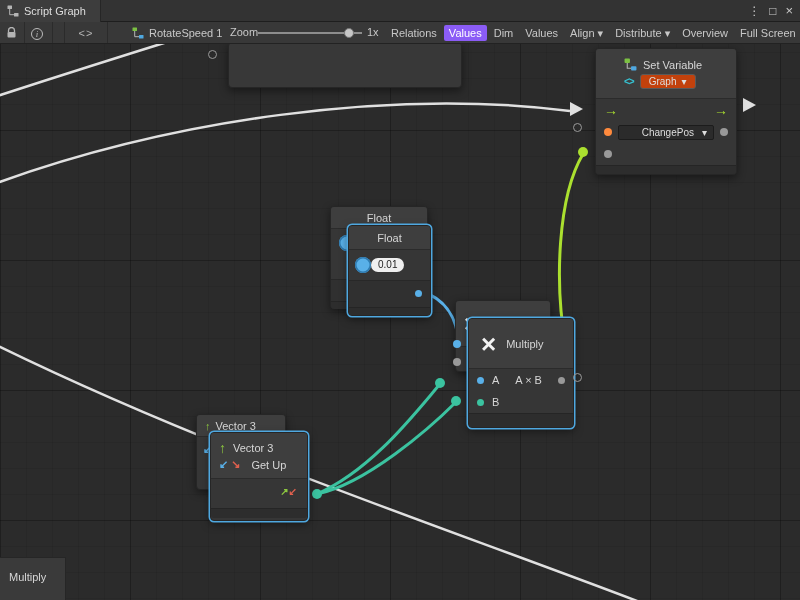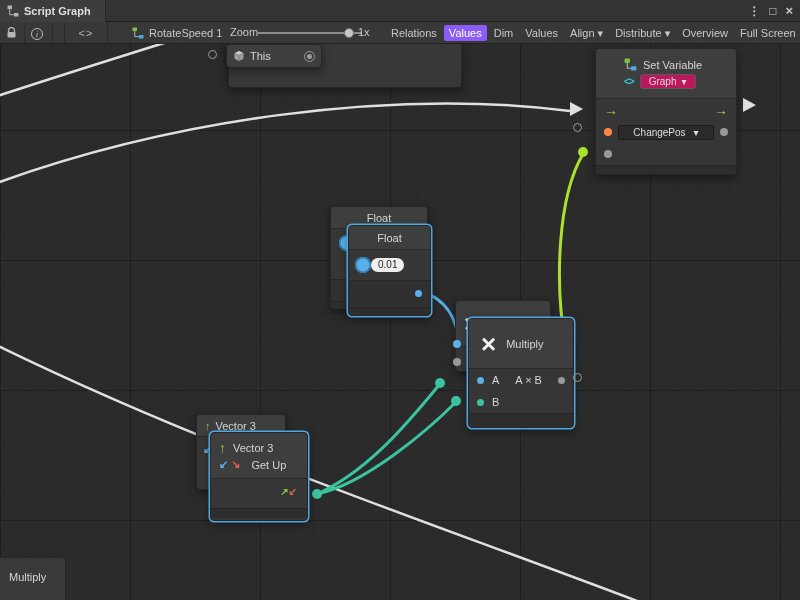--- a/index.html
+++ b/index.html
@@ -14,21 +14,21 @@
       linear-gradient(90deg, rgba(0,0,0,0.22) 1px, transparent 1px),
       linear-gradient(rgba(0,0,0,0.07) 1px, transparent 1px),
       linear-gradient(90deg, rgba(0,0,0,0.07) 1px, transparent 1px);
     background-size:130px 130px,130px 130px,26px 26px,26px 26px; z-index:0; }
 
   svg.wires { position:absolute; inset:0; z-index:1; pointer-events:none; }
 
   
   .titlebar { position:absolute; top:0; left:0; right:0; height:22px; background:#333333;
     border-bottom:1px solid #1e1e1e; z-index:20; display:flex; align-items:center;
-    color:#dedede; font-size:11px;font-weight:bold; }
+    color:#dedede; font-size:11px; }
   .tab { height:22px; display:flex; align-items:center; gap:5px; padding:0 14px 0 7px;
     background:#3d3d3d; border-right:1px solid #262626; }
   .win-icons { margin-left:auto; display:flex; gap:9px; padding-right:7px; color:#c9c9c9;
     font-size:12px; align-items:center; }
   .win-icons span { cursor:default; }
 
   .toolbar { position:absolute; top:22px; left:0; right:0; height:22px; background:#383838;
     border-bottom:1px solid #222; z-index:20; color:#c8c8c8; font-size:11px; }
   .toolbar .abs { position:absolute; }
   .vdiv { position:absolute; top:0; bottom:0; width:1px; background:#2b2b2b; }
@@ -63,25 +63,25 @@
   .pdot { position:absolute; width:8px; height:8px; border-radius:50%; z-index:3; }
   .self-port { width:11px; height:11px; border:1.5px solid #9a9a9a; border-radius:50%;
     position:relative; margin-left:auto; }
   .self-port::after { content:""; position:absolute; inset:2px; background:#9a9a9a; border-radius:50%; }
   .bigport { width:16px; height:16px; border-radius:50%; background:#59b0e8;
     box-shadow:inset 0 0 0 1.5px #2f7bb0; flex:0 0 auto; }
   .pill { background:#efefef; color:#1d1d1d; border-radius:8px; padding:1px 7px;
     font-size:10px; line-height:12px; }
   .lime-arrow { color:#abe02f; font-weight:bold; font-size:14px; line-height:1; }
   .cyan-code { color:#36c4d4; font-weight:bold; font-size:10px; letter-spacing:-1px; }
-  .kind-btn { background:#be185d; border:1px solid #5a5a5a; border-radius:3px; padding:1px 8px;
+  .kind-btn { background:#c2410c; border:1px solid #5a5a5a; border-radius:3px; padding:1px 8px;
     font-size:10px; color:#ddd; display:inline-flex; gap:5px; }
   .dd { background:#2b2b2b; border:1px solid #1c1c1c; border-radius:2px; padding:1px 6px;
     font-size:10px; color:#ddd; display:flex; gap:8px; align-items:center; flex:1; margin:0 6px;
-    justify-content:center; }
+    justify-content:flex-end; }
   .row { display:flex; align-items:center; padding:0 8px; }
   .xicon { color:#f2f2f2; font-weight:bold; line-height:1; }
   .corner-node { position:absolute; background:#3a3a3a; border:1px solid #262626;
     z-index:2; color:#d6d6d6; font-size:11px; }
 </style>
 </head>
 <body>
 
 <div id="stage">
 
@@ -106,31 +106,20 @@
     <circle cx="317" cy="494" r="5" fill="#3bc3a0"></circle>
   </svg>
 
   <div class="ring" style="left:208px; top:50px;"></div>
   <div class="ring" style="left:573px; top:123px;"></div>
   <div class="ring" style="left:573px; top:373px;"></div>
   <div class="pdot d-blue" style="left:453px; top:340px;"></div>
   <div class="pdot d-gray" style="left:453px; top:358px;"></div>
 
   <div class="node" style="left:228px; top:42px; width:234px; height:46px; background:#383838;"></div>
-  <div class="node" style="left:226px; top:44px; width:96px; height:24px; background:#3e3e3e;">
-    <div class="row" style="height:22px; padding:0 6px; gap:5px;">
-      <svg width="12" height="12" viewBox="0 0 12 12">
-        <path d="M6 1l4.5 2.2v5.6L6 11 1.5 8.8V3.2z" fill="#9aa0a6"></path>
-        <path d="M6 1l4.5 2.2L6 5.4 1.5 3.2z" fill="#c7ccd1"></path>
-        <path d="M6 5.4v5.6M1.5 3.2L6 5.4l4.5-2.2" stroke="#6f7479" stroke-width="0.8" fill="none"></path>
-      </svg>
-      <span>This</span>
-      <div class="self-port"></div>
-    </div>
-  </div>
 
   <div class="node" style="left:595px; top:48px; width:142px;">
     <div class="hd" style="height:50px; flex-direction:column; align-items:stretch; justify-content:center; gap:3px;padding-left:28px;">
       <div style="display:flex; align-items:center; gap:6px;">
         <svg width="13" height="13" viewBox="0 0 12 12">
           <rect x="0.5" y="0.5" width="5" height="4" rx="0.8" fill="#7cc143"></rect>
           <rect x="6.5" y="7.5" width="5" height="4" rx="0.8" fill="#4fa8e0"></rect>
           <path d="M3 4.5 V 9.5 H 6.5" stroke="#b5b5b5" stroke-width="1" fill="none"></path>
         </svg>
         <span>Set Variable</span>
@@ -280,21 +269,21 @@
       <svg width="12" height="12" viewBox="0 0 12 12">
         <rect x="0.5" y="0.5" width="4.5" height="3.5" rx="0.5" fill="#7cc143"></rect>
         <rect x="7" y="8" width="4.5" height="3.5" rx="0.5" fill="#4fa8e0"></rect>
         <path d="M2.7 4 V 9.7 H 7" stroke="#b5b5b5" stroke-width="1" fill="none"></path>
       </svg>
       <span>RotateSpeed 1</span>
     </div>
     <span class="abs" style="left:230px; top:4px;">Zoom</span>
     <div class="zoom-track"></div>
     <div class="zoom-handle"></div>
-    <span class="abs" style="left:358px; top:4px;">1x</span>
+    <span class="abs" style="left:367px; top:4px;">1x</span>
     <div class="tb-buttons">
       <span class="tb-btn">Relations</span>
       <span class="tb-btn on">Values</span>
       <span class="tb-btn">Dim</span>
       <span class="tb-btn">Values</span>
       <span class="tb-btn">Align ▾</span>
       <span class="tb-btn">Distribute ▾</span>
       <span class="tb-btn">Overview</span>
       <span class="tb-btn">Full Screen</span>
     </div>

